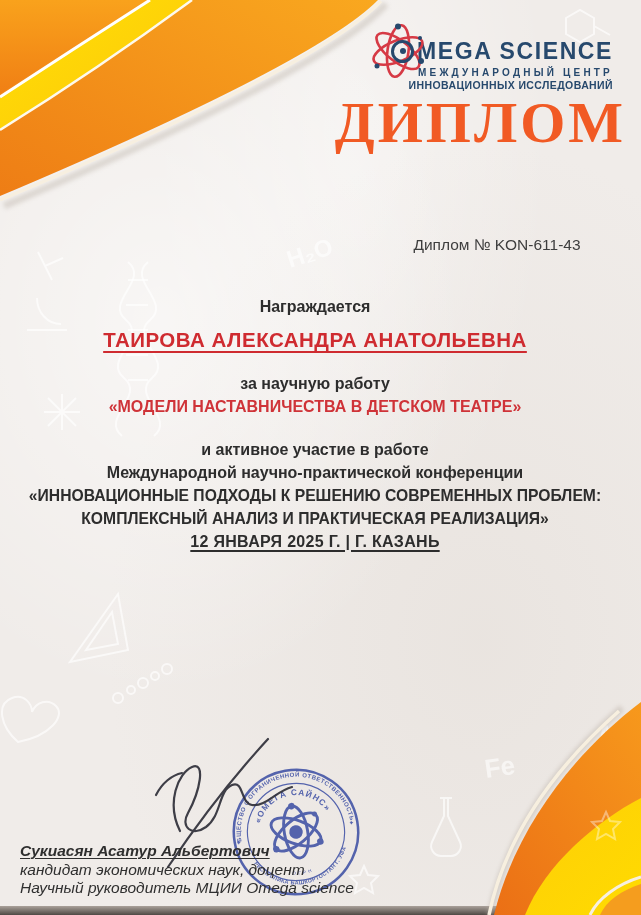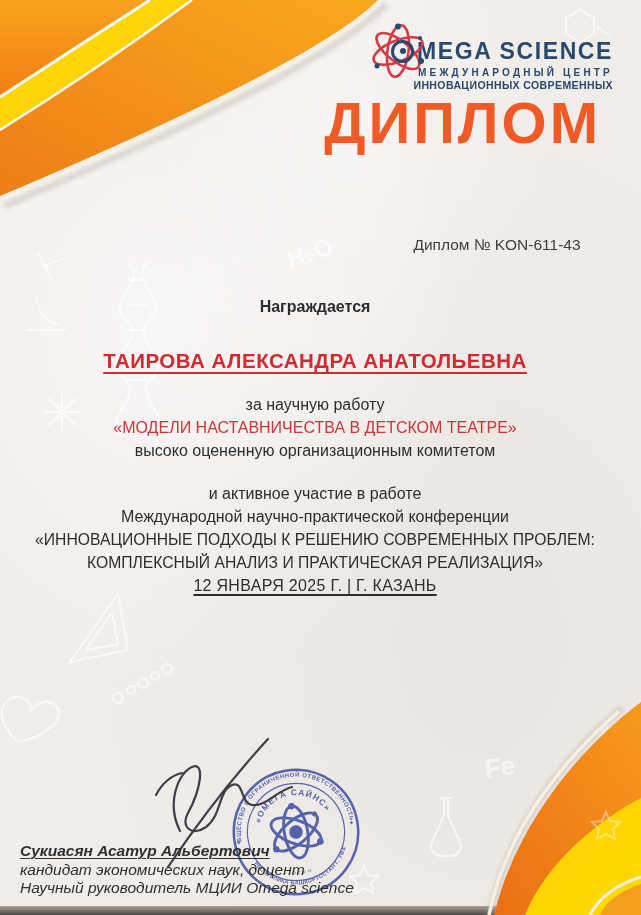--- a/index.html
+++ b/index.html
@@ -25,32 +25,32 @@
     font-weight:bold;font-size:23px;letter-spacing:1.6px;height:26px;}
   .o-ring{position:relative;display:inline-block;width:17px;height:17px;border:3.5px solid #27496d;
     border-radius:50%;margin-right:3px;}
   .o-ring::after{content:"";position:absolute;left:50%;top:50%;width:6px;height:6px;margin:-3px 0 0 -3px;
     border-radius:50%;background:#27496d;}
   .atom-ic{position:absolute;left:-23px;top:-17px;}
   .logo-sub1{font-weight:bold;font-size:10px;letter-spacing:3.2px;margin-top:3px;padding-left:16px;}
   .logo-sub2{font-weight:bold;font-size:10.5px;letter-spacing:0.4px;margin-top:1px;}
 
   
-  .heading{position:absolute;top:94px;right:40px;text-align:left;color:#f15a24;}
+  .heading{position:absolute;top:94px;right:15px;text-align:left;color:#f15a24;font-family:Liberation Serif, serif;}
   .heading .main{font-size:58px;font-weight:800;letter-spacing:3px;line-height:58px;}
   .heading .degree{font-size:23px;font-weight:800;letter-spacing:2px;margin-top:1px;}
 
   .number-line{position:absolute;top:236px;right:30px;width:228px;text-align:center;
     font-size:15.5px;color:#3e3e3e;}
 
   
   .center-block{position:absolute;left:0;right:11px;top:298px;text-align:center;color:#2d2d2d;}
-  .ln{font-weight:normal;font-size:16px;line-height:20px;margin-top:3px;}
+  .ln{font-weight:bold;font-size:16px;line-height:20px;margin-top:3px;}
   .award-label{font-weight:bold;font-size:16px;line-height:18px;}
-  .recipient{margin-top:33px;line-height:24px;}
+  .recipient{margin-top:12px;line-height:24px;}
   .recipient span{font-size:20.5px;font-weight:bold;letter-spacing:.5px;color:#cf2b30;
     text-decoration:underline;text-decoration-thickness:1.5px;text-underline-offset:4px;}
   .work-gap{margin-top:20px;}
   .red{color:#cf3338;}
   .part-gap{margin-top:23px;}
   .long{font-size:15.7px;}
   .date-line span{text-decoration:underline;text-decoration-thickness:1.5px;text-underline-offset:3px;letter-spacing:.3px;}
 
   
   .signatory{position:absolute;left:20px;top:842px;color:#2f2f2f;font-size:15.5px;line-height:18.5px;font-style:italic;}
@@ -207,37 +207,36 @@
             <circle cx="30" cy="5.5" r="3"></circle>
               <circle cx="53" cy="40" r="3"></circle>
             <circle cx="9" cy="45" r="2.5"></circle>
               <circle cx="52" cy="17" r="2"></circle>
           </g>
         </svg>
         <span class="o-ring"></span>
         <span>MEGA SCIENCE</span>
       </div>
       <div class="logo-sub1">МЕЖДУНАРОДНЫЙ ЦЕНТР</div>
-      <div class="logo-sub2">ИННОВАЦИОННЫХ СОВРЕМЕННЫХ</div>
+      <div class="logo-sub2">ИННОВАЦИОННЫХ ИССЛЕДОВАНИЙ</div>
     </div>
 
     <div class="heading">
       <div class="main">ДИПЛОМ</div>
     </div>
 
     <div class="number-line">Диплом № KON-611-43</div>
 
     <div class="center-block">
       <div class="award-label">Награждается</div>
       <div class="recipient">
         <span>ТАИРОВА АЛЕКСАНДРА АНАТОЛЬЕВНА</span>
       </div>
       <div class="ln work-gap">за научную работу</div>
       <div class="ln red">«МОДЕЛИ НАСТАВНИЧЕСТВА В ДЕТСКОМ ТЕАТРЕ»</div>
-      <div class="ln">высоко оцененную организационным комитетом</div>
       <div class="ln part-gap">и активное участие в работе</div>
       <div class="ln">Международной научно-практической конференции</div>
       <div class="ln long">«ИННОВАЦИОННЫЕ ПОДХОДЫ К РЕШЕНИЮ СОВРЕМЕННЫХ ПРОБЛЕМ:</div>
       <div class="ln long">КОМПЛЕКСНЫЙ АНАЛИЗ И ПРАКТИЧЕСКАЯ РЕАЛИЗАЦИЯ»</div>
       <div class="ln date-line">
         <span>12 ЯНВАРЯ 2025 Г. | Г. КАЗАНЬ</span>
       </div>
     </div>
 
     <div class="signatory">

